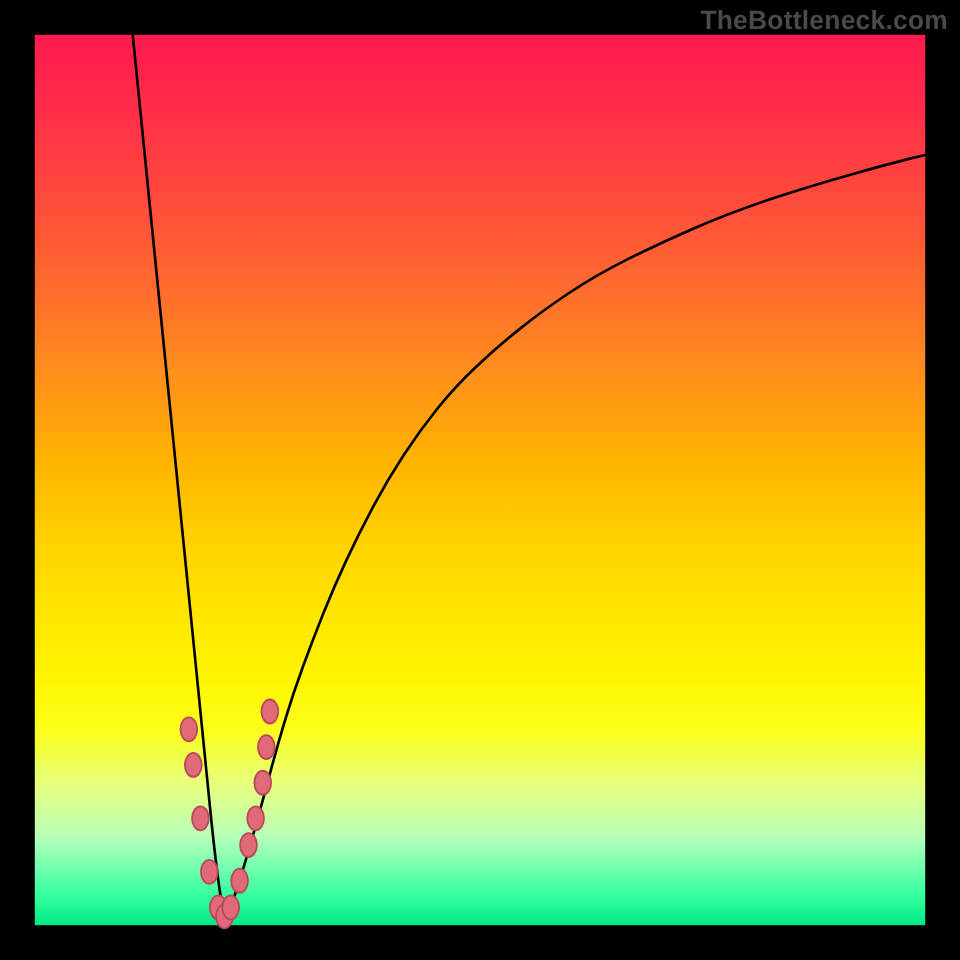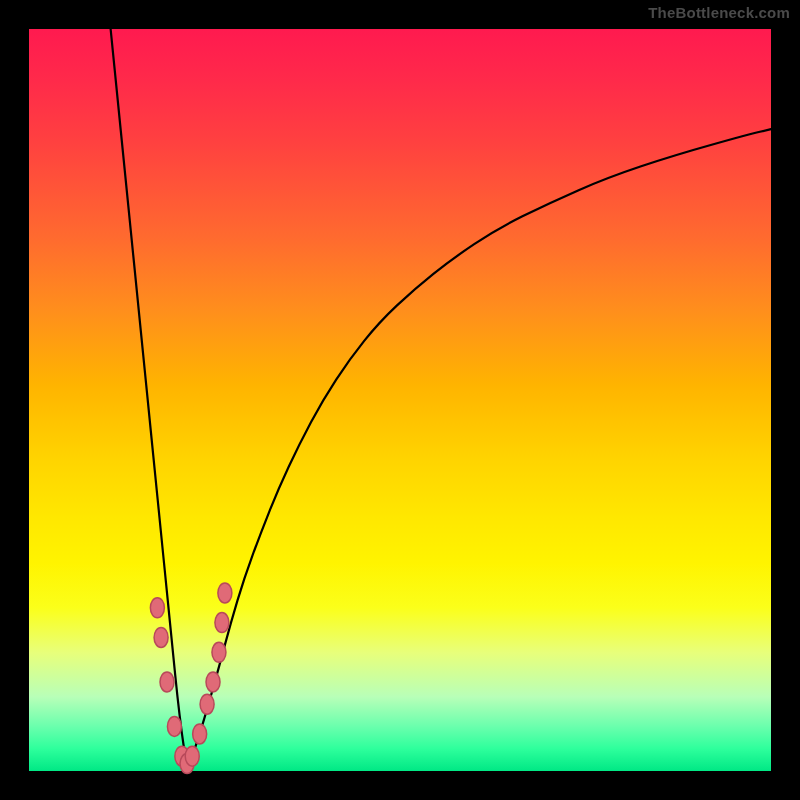--- a/index.html
+++ b/index.html
@@ -41,21 +41,21 @@
       #6affad 94%,
       #2eff9c 97%,
       #00e885 100%
     );
   }
   .attribution {
     position: absolute;
     top: 4px;
     right: 10px;
     color: #4a4a4a;
-    font-size: 15px;
+    font-size: 22px;
     font-weight: 600;
     letter-spacing: 0.2px;
     margin-left: 36px;
   }
   svg.plot {
     position: absolute;
     left: 29px;
     top: 29px;
     width: 742px;
     height: 742px;

